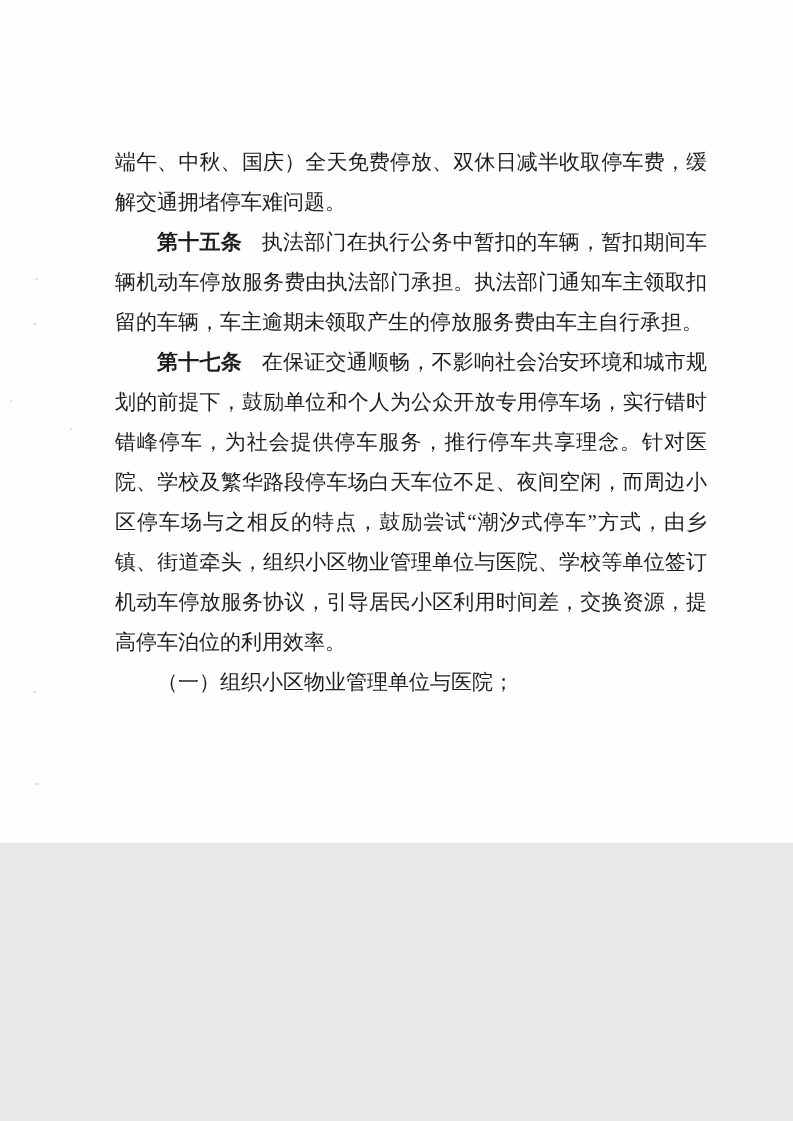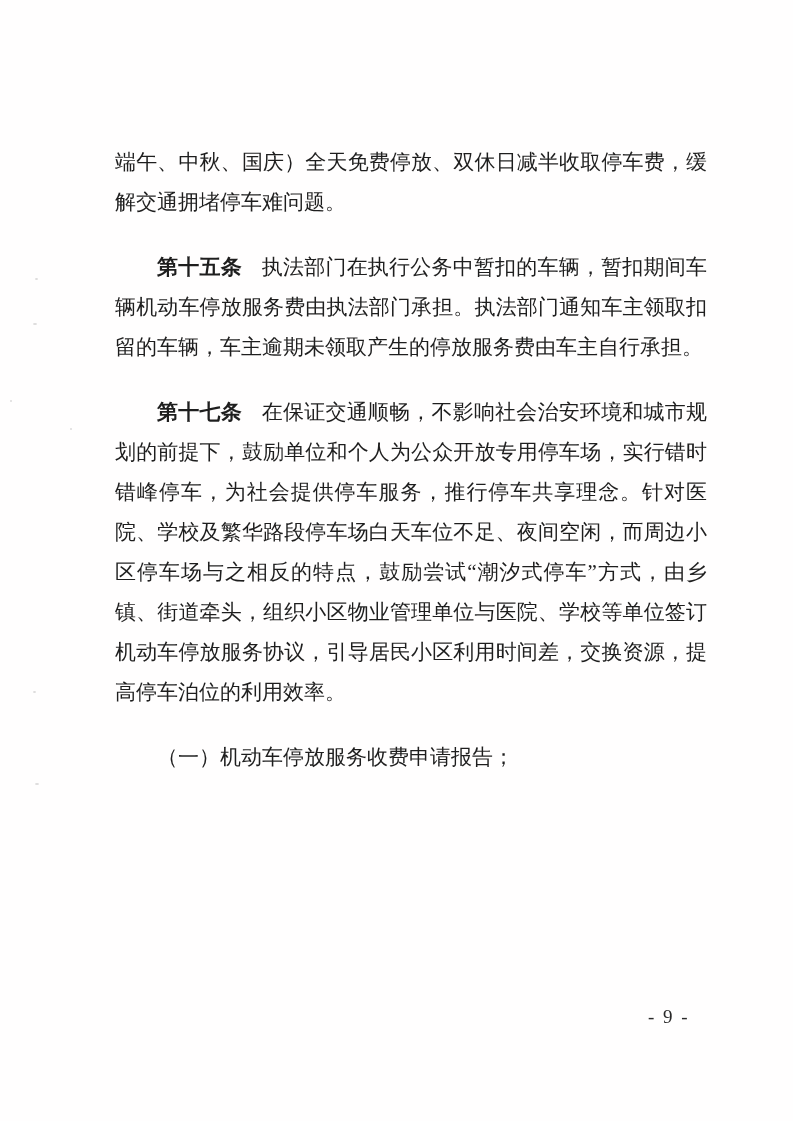--- a/index.html
+++ b/index.html
@@ -3,21 +3,21 @@
 <meta charset="utf-8">
 <style>
   html, body {
     margin: 0;
     padding: 0;
     background: #e8e8e8;
   }
   .page {
     position: relative;
     width: 793px;
-    height: 1121px;
+    height: 843px;
     margin: 0 auto;
     background: #fffefe;
     font-family: "Liberation Serif", "DejaVu Serif", serif;
     color: #1e1e1e;
     overflow: hidden;
   }
   .body-text {
     position: absolute;
     left: 115px;
     top: 142px;
@@ -26,21 +26,21 @@
     line-height: 40px;
     text-align: justify;
     text-align-last: left;
   }
   .para {
     margin: 0;
     padding: 0;
   }
   .para.cont { text-indent: 0; }
   .para.art,
-  .para.item { text-indent: 2em; margin-top: 25px; }
+  .para.item { text-indent: 2em; }
   .term {
     font-weight: bold;
     margin-right: 0.95em;
   }
   .page-number {
     position: absolute;
     left: 648px;
     top: 1006px;
     font-size: 19px;
     letter-spacing: 2px;
@@ -75,21 +75,21 @@
       <span class="term">第十五条</span><span>执法部门在执行公务中暂扣的车辆，暂扣期间车辆机动车停放服务费由执法部门承担。执法部门通知车主领取扣留的车辆，车主逾期未领取产生的停放服务费由车主自行承担。</span>
     </p>
 
 
     <p class="para art">
       <span class="term">第十七条</span><span>在保证交通顺畅，不影响社会治安环境和城市规划的前提下，鼓励单位和个人为公众开放专用停车场，实行错时错峰停车，为社会提供停车服务，推行停车共享理念。针对医院、学校及繁华路段停车场白天车位不足、夜间空闲，而周边小区停车场与之相反的特点，鼓励尝试“潮汐式停车”方式，由乡镇、街道牵头，组织小区物业管理单位与医院、学校等单位签订机动车停放服务协议，引导居民小区利用时间差，交换资源，提高停车泊位的利用效率。</span>
     </p>
 
 
     <p class="para item">
-      <span>（一）机动车停放服务收费申请报告；</span>
+      <span>（一）组织小区物业管理单位与医院；</span>
     </p>
 
 
   </div>
 
   <div class="page-number">- 9 -</div>
 
   <div class="speck s1"></div>
   <div class="speck s2"></div>
   <div class="speck s3"></div>

